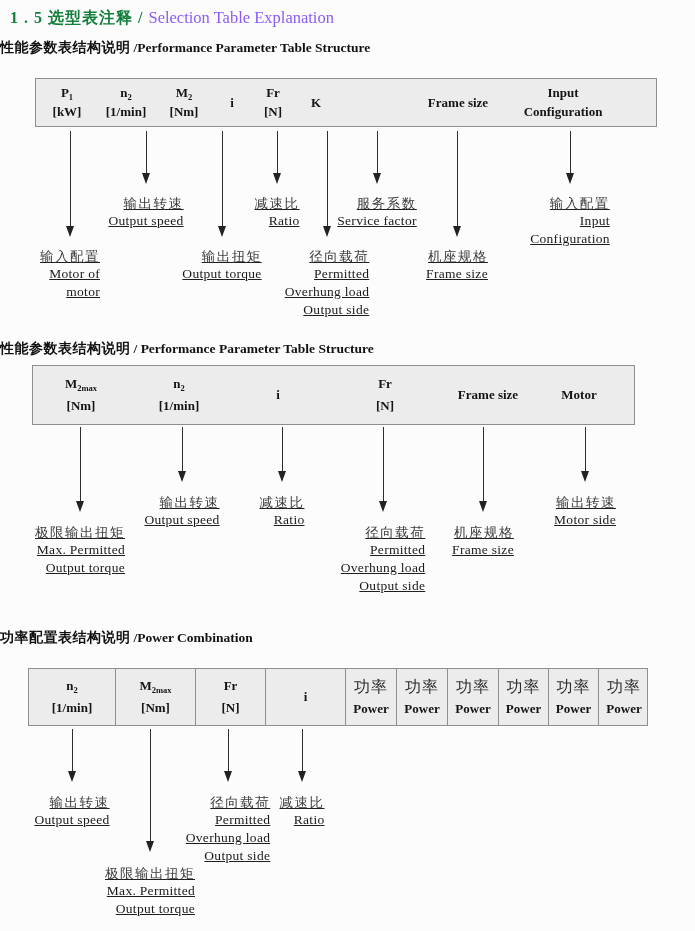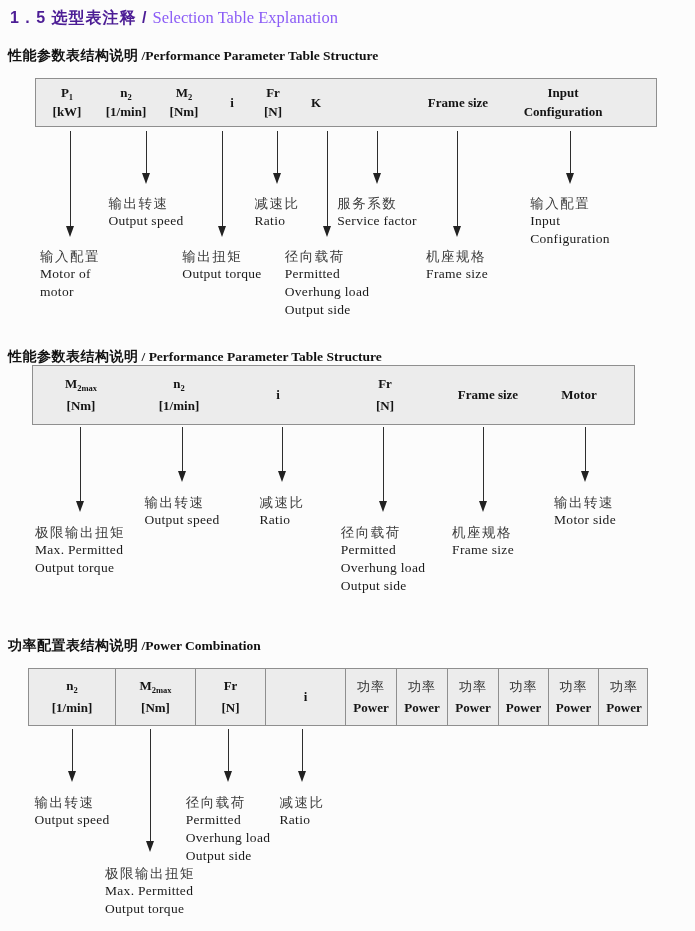--- a/index.html
+++ b/index.html
@@ -4,45 +4,45 @@
 <style>
   * { margin:0; padding:0; box-sizing:border-box; }
   html,body { background:#e8e8e8; }
   #page {
     position:relative; width:695px; height:931px; margin:0 auto;
     background:#fcfcfc; color:#1e1e1e; overflow:hidden;
     font-family:"Liberation Serif", serif;
   }
   
   .doc-title { position:absolute; left:10px; top:8px; white-space:nowrap; }
-  .doc-title .zh { font-family:Liberation Sans, sans-serif; font-weight:bold; font-size:16px; letter-spacing:1px; color:#4c1d95; }
+  .doc-title .zh { font-family:Liberation Serif, serif; font-weight:bold; font-size:16px; letter-spacing:1px; color:#15803d; }
   .doc-title .en { font-family:"Liberation Serif", serif; font-size:16.5px; margin-left:5px; color:#8b5cf6; }
   
-  .sec-heading { position:absolute; left:8px; white-space:nowrap;margin-top:8px; }
+  .sec-heading { position:absolute; left:0; white-space:nowrap; }
   .sec-heading .zh { font-family:"DejaVu Sans", sans-serif; font-weight:bold; font-size:14px; letter-spacing:0.5px; color:#111; }
   .sec-heading .en { font-family:"Liberation Serif", serif; font-weight:bold; font-size:13.5px; margin-left:3px; color:#111; }
   
   .tbl { position:absolute; background:#ececec; border:1px solid #8f8f8f; overflow:hidden; }
   .tbl .cell { display:flex; flex-direction:column; justify-content:space-evenly; align-items:center; padding:4px 0; }
   .tbl.free .cell { position:absolute; top:0; height:100%; transform:translateX(-50%); }
   .tbl.grid { display:flex; align-items:stretch; }
   .tbl.grid .cell { flex-shrink:0; border-right:1px solid #8f8f8f; height:100%; }
   .tbl.grid .cell:last-child { border-right:none; }
   .cell.single { justify-content:center; }
   .hdr { font-family:"Liberation Serif", serif; font-weight:bold; font-size:13px; color:#141414; white-space:nowrap; }
   .hdr .sub { font-size:8.5px; position:relative; bottom:-3px; letter-spacing:0; }
-  .zh-text { font-family:Liberation Mono, monospace; font-size:13px; color:#2e2e2e; letter-spacing:1px; white-space:nowrap; }
+  .zh-text { font-family:Liberation Mono, monospace; font-size:16px; color:#2e2e2e; letter-spacing:1px; white-space:nowrap; }
   
   .arrow { position:absolute; width:0; }
   .arrow .shaft { position:absolute; left:-0.5px; top:0; width:1px; background:#2e2e2e; }
   .arrow .head { position:absolute; bottom:0; left:-4.5px; width:0; height:0;
                  border-left:4.5px solid transparent; border-right:4.5px solid transparent;
                  border-top:11px solid #222; }
   
-  .alabel { position:absolute; transform:translateX(-50%); text-align:left; white-space:nowrap; line-height:18px; }
+  .alabel { position:absolute; transform:translateX(-50%); text-align:right; white-space:nowrap; line-height:18px;text-decoration:underline; }
   .alabel .zh { font-family:"DejaVu Sans", sans-serif; font-size:13.5px; color:#3d3d3d; letter-spacing:1.5px; }
   .alabel .en { font-family:"Liberation Serif", serif; font-size:13.5px; color:#1a1a1a; letter-spacing:0.3px; }
 </style>
 </head>
 <body>
 
 <div id="page">
   <div class="doc-title">
     <span class="zh">1 . 5 选型表注释 /</span><span class="en">Selection Table Explanation</span>
   </div>

